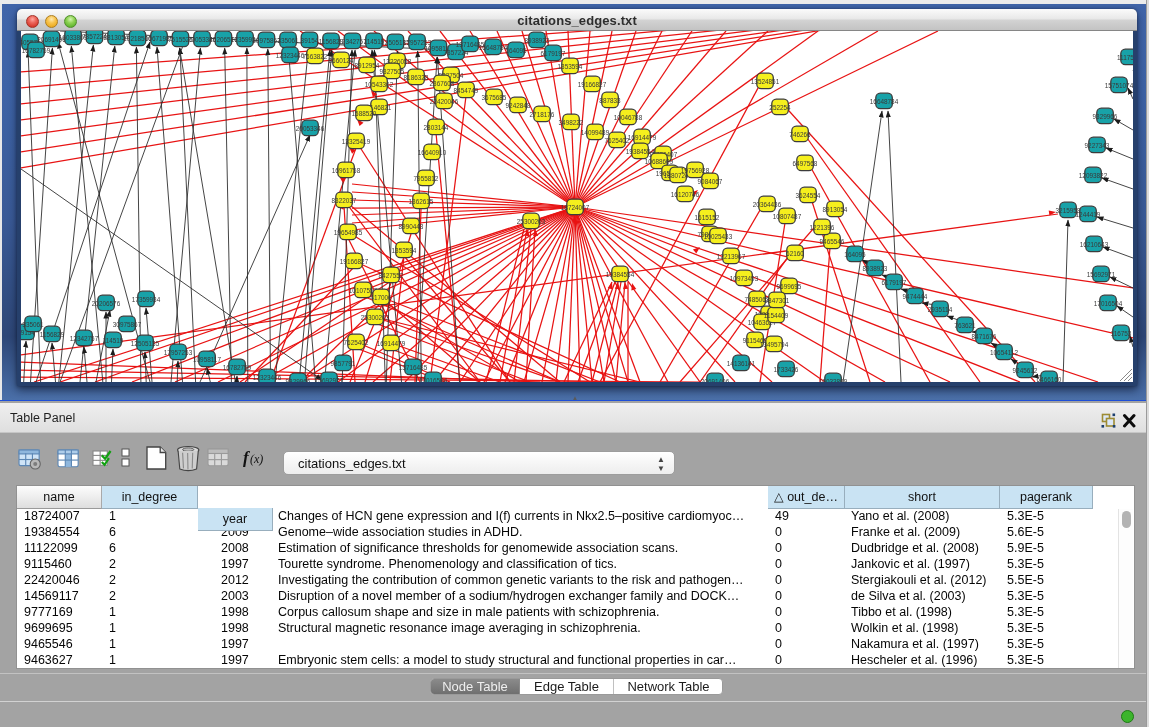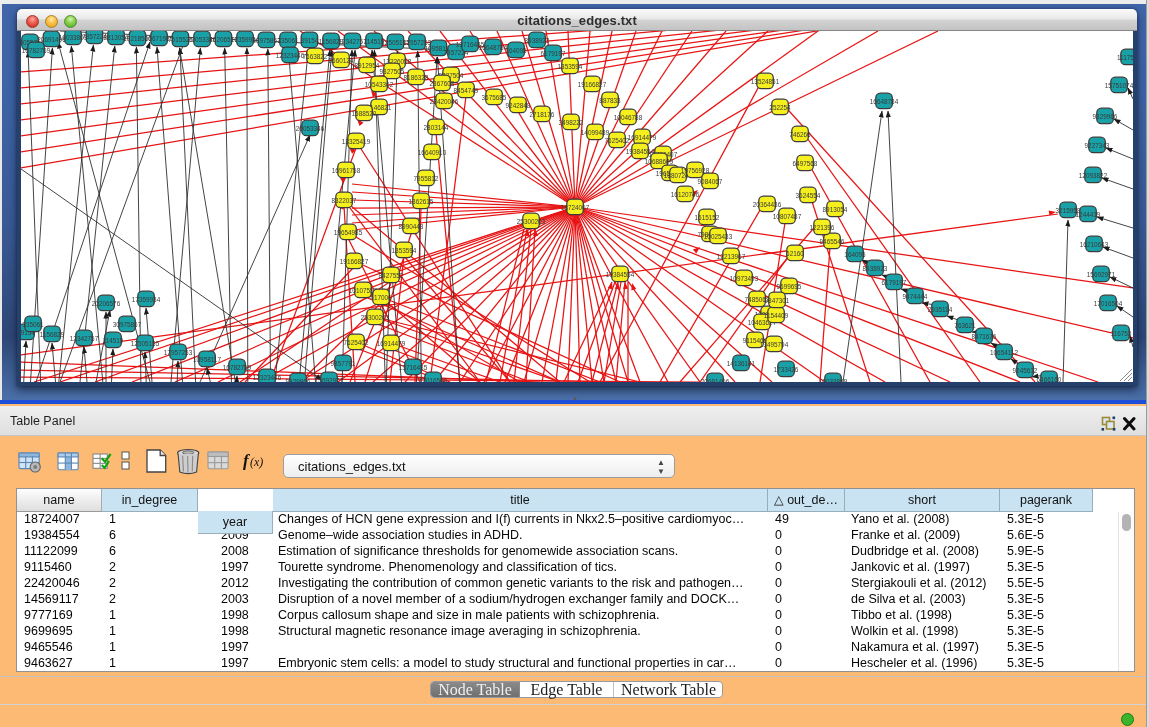--- a/index.html
+++ b/index.html
@@ -8,21 +8,21 @@
 
 #win{position:absolute;left:17px;top:9px;width:1120px;height:377px;border-radius:5px 5px 0 0;background:#26406c;box-shadow:0 4px 9px rgba(8,16,38,.6), 0 0 3px rgba(8,16,38,.5);}
 #titlebar{position:absolute;left:0;top:0;width:100%;height:22px;border-radius:5px 5px 0 0;background:linear-gradient(180deg,#fbfbfb 0%,#e9e9e9 45%,#d2d2d2 55%,#c3c3c3 100%);border-bottom:1px solid #868686;}
 #title{position:absolute;width:100%;text-align:center;top:4px;font-size:13px;font-weight:bold;color:#2e2e2e;letter-spacing:.1px;}
 .tl{position:absolute;top:6px;width:13px;height:13px;border-radius:50%;}
 #tl1{left:9px;background:radial-gradient(circle at 50% 30%,#ffa8a0 0%,#ee6a5f 35%,#d83c2e 75%,#b2281c 100%);border:.5px solid #a33227;}
 #tl2{left:28px;background:radial-gradient(circle at 50% 30%,#ffe9b0 0%,#f8c44f 40%,#ecac21 80%,#c98d1b 100%);border:.5px solid #ad7d20;}
 #tl3{left:47px;background:radial-gradient(circle at 50% 30%,#d2f5b0 0%,#8ed254 40%,#5fb52e 80%,#47961f 100%);border:.5px solid #4f8d2a;}
 #canvas{position:absolute;left:4px;top:22px;width:1112px;height:351px;background:#fff;}
 
-#panel{position:absolute;left:0;top:400px;width:1149px;height:327px;background:#fdba74;border-top:4px solid #1d4ed8;}
+#panel{position:absolute;left:0;top:400px;width:1149px;height:327px;background:#a3a3a3;border-top:1px solid #1d4ed8;}
 #phead{position:absolute;left:0;top:2px;width:100%;height:30px;background:linear-gradient(180deg,#efefef,#dfdfdf);border-bottom:1px solid #c6c6c6;}
 #phead .lab{position:absolute;left:10px;top:8px;font-size:12.5px;color:#1f1f1f;}
 #toolrow{position:absolute;left:0;top:39px;width:100%;height:50px;}
 #combo{position:absolute;left:283px;top:11px;width:392px;height:24px;background:linear-gradient(180deg,#ffffff,#ededed);border:1px solid #9d9d9d;border-radius:5px;box-shadow:inset 0 1px 1px rgba(255,255,255,.8);}
 #combo .ct{position:absolute;left:14px;top:4px;font-size:13px;color:#111;}
 #combo .arr{position:absolute;right:9px;top:3px;font-size:8px;color:#444;line-height:9px;text-align:center;}
 
 #tbl{position:absolute;left:16px;top:84px;width:1119px;height:184px;background:#fff;border:1px solid #919191;overflow:hidden;}
 #thead{position:absolute;left:0;top:0;width:100%;height:33px;}
 .th{position:absolute;top:0;height:23px;background:#c9e3f3;border-right:1px solid #98aebd;border-bottom:1px solid #98aebd;font-size:12.5px;color:#111;text-align:center;line-height:23px;}
@@ -39,21 +39,21 @@
 .c1{left:7px;width:78px;}
 .c2{left:92px;width:88px;}
 .c3{left:204px;width:70px;}
 .c4{left:261px;width:492px;}
 .c5{left:758px;width:70px;}
 .c6{left:834px;width:150px;}
 .c7{left:990px;width:86px;}
 #vsb{position:absolute;right:1px;top:23px;width:15px;height:160px;background:#fdfdfd;border-left:1px solid #e3e3e3;}
 #vsb .thumb{position:absolute;left:3px;top:2px;width:9px;height:17px;border-radius:5px;background:#b3b3b3;}
 
-#tabs{position:absolute;left:430px;top:277px;width:293px;height:17px;border:1px solid #9a9a9a;border-radius:4px;background:#fff;font-size:16px;font-family:Liberation Serif, serif;}
+#tabs{position:absolute;left:430px;top:277px;width:293px;height:17px;border:1px solid #9a9a9a;border-radius:4px;background:#fff;font-size:13px;}
 .tab{position:absolute;top:0;height:100%;text-align:center;color:#1c1c1c;line-height:16px;}
 #tab1{left:0;width:89px;background:linear-gradient(180deg,#8b8b8b,#6f6f6f);color:#efefef;border-radius:3px 0 0 3px;border-right:1px solid #8b8b8b;}
 #tab2{left:89px;width:94px;border-right:1px solid #c0c0c0;}
 #tab3{left:183px;width:109px;}
 
 #status{position:absolute;left:0;top:300px;width:100%;height:27px;border-top:1px solid #d2d2d2;}
 #mem{position:absolute;right:36px;top:24px;font-size:15px;color:#111;}
 #dot{position:absolute;right:15px;top:8px;width:13px;height:13px;border-radius:50%;background:#3cb52c;border:1.5px solid #1d7a14;}
 
 #pico{position:absolute;right:12px;top:10px;width:36px;height:15px;}
@@ -780,21 +780,20 @@
             <div class="c c4">Embryonic stem cells: a model to study structural and functional properties in car…</div>
             <div class="c c5">0</div>
             <div class="c c6">Hescheler et al. (1996)</div>
             <div class="c c7">5.3E-5</div>
           </div>
         </div>
     <div id="thead">
       <div class="th" id="th1">name</div>
       <div class="th" id="th2">in_degree</div>
       <div class="th" id="th3">year</div>
-      <div class="th" id="th4">title</div>
       <div class="th" id="th5">△ out_de…</div>
       <div class="th" id="th6">short</div>
       <div class="th" id="th7">pagerank</div>
     </div>
     <div id="vsb">
           <div class="thumb"></div>
         </div>
   </div>
   <div style="position:absolute;left:0;top:272px;width:100%;border-top:1px solid #c2c2c2;"></div>
   <div id="tabs">

